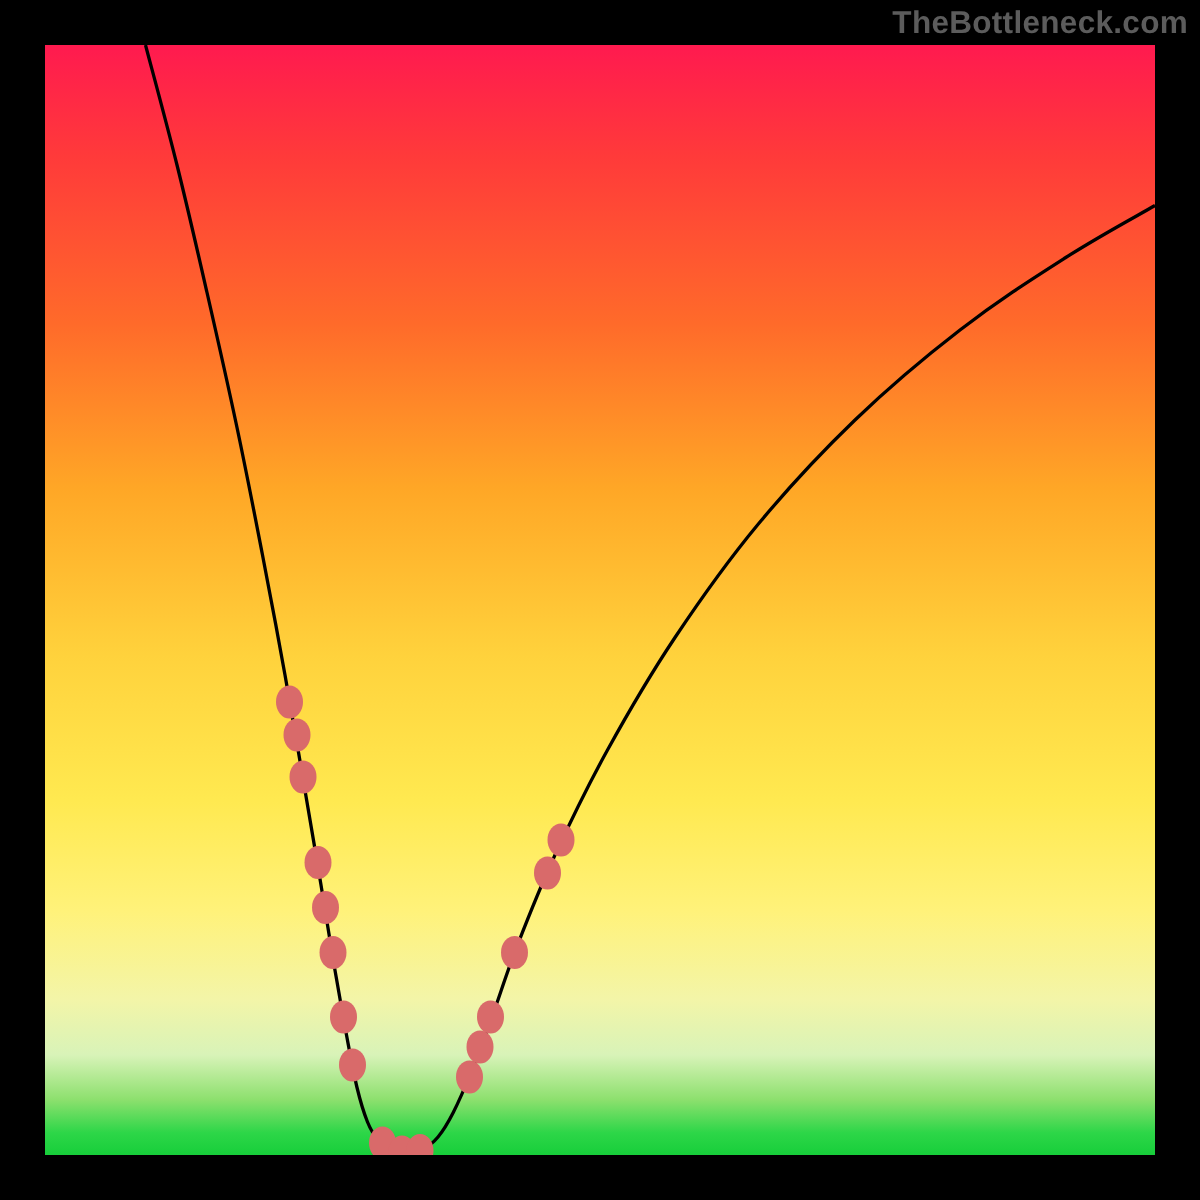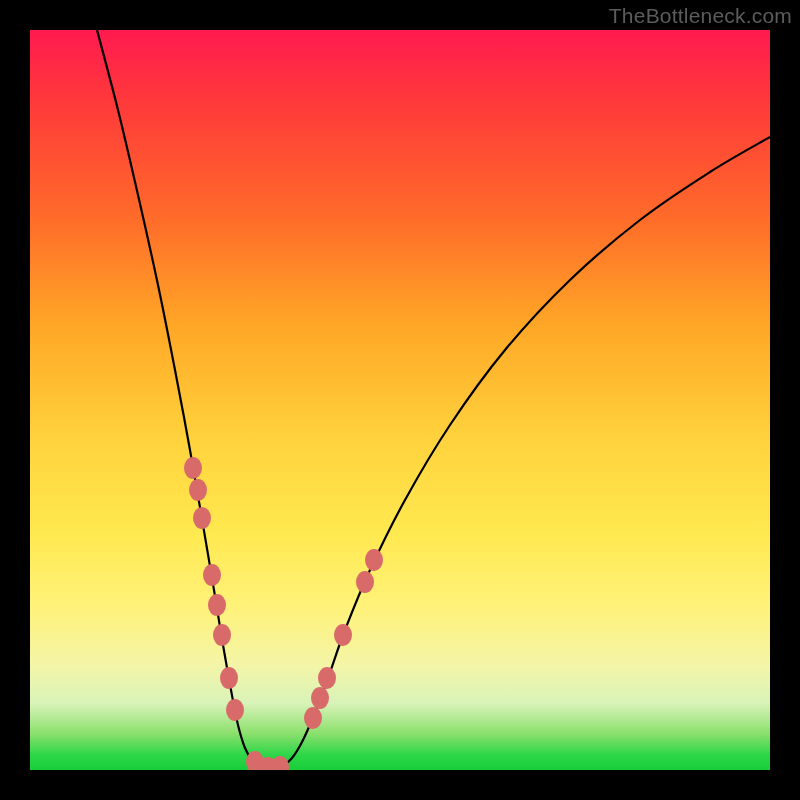--- a/index.html
+++ b/index.html
@@ -39,21 +39,21 @@
       #2dd648 98%,
       #17ce3a 100%
     );
   }
   .watermark {
     position: absolute;
     top: 4px;
     right: 8px;
     color: #5c5c5c;
     font-size: 21px;
-    font-weight: 400;
+    font-weight: 700;
     letter-spacing: 0.2px;
     user-select: none;
   }
   svg {
     position: absolute;
     left: 0;
     top: 0;
   }
 </style>
 </head>

